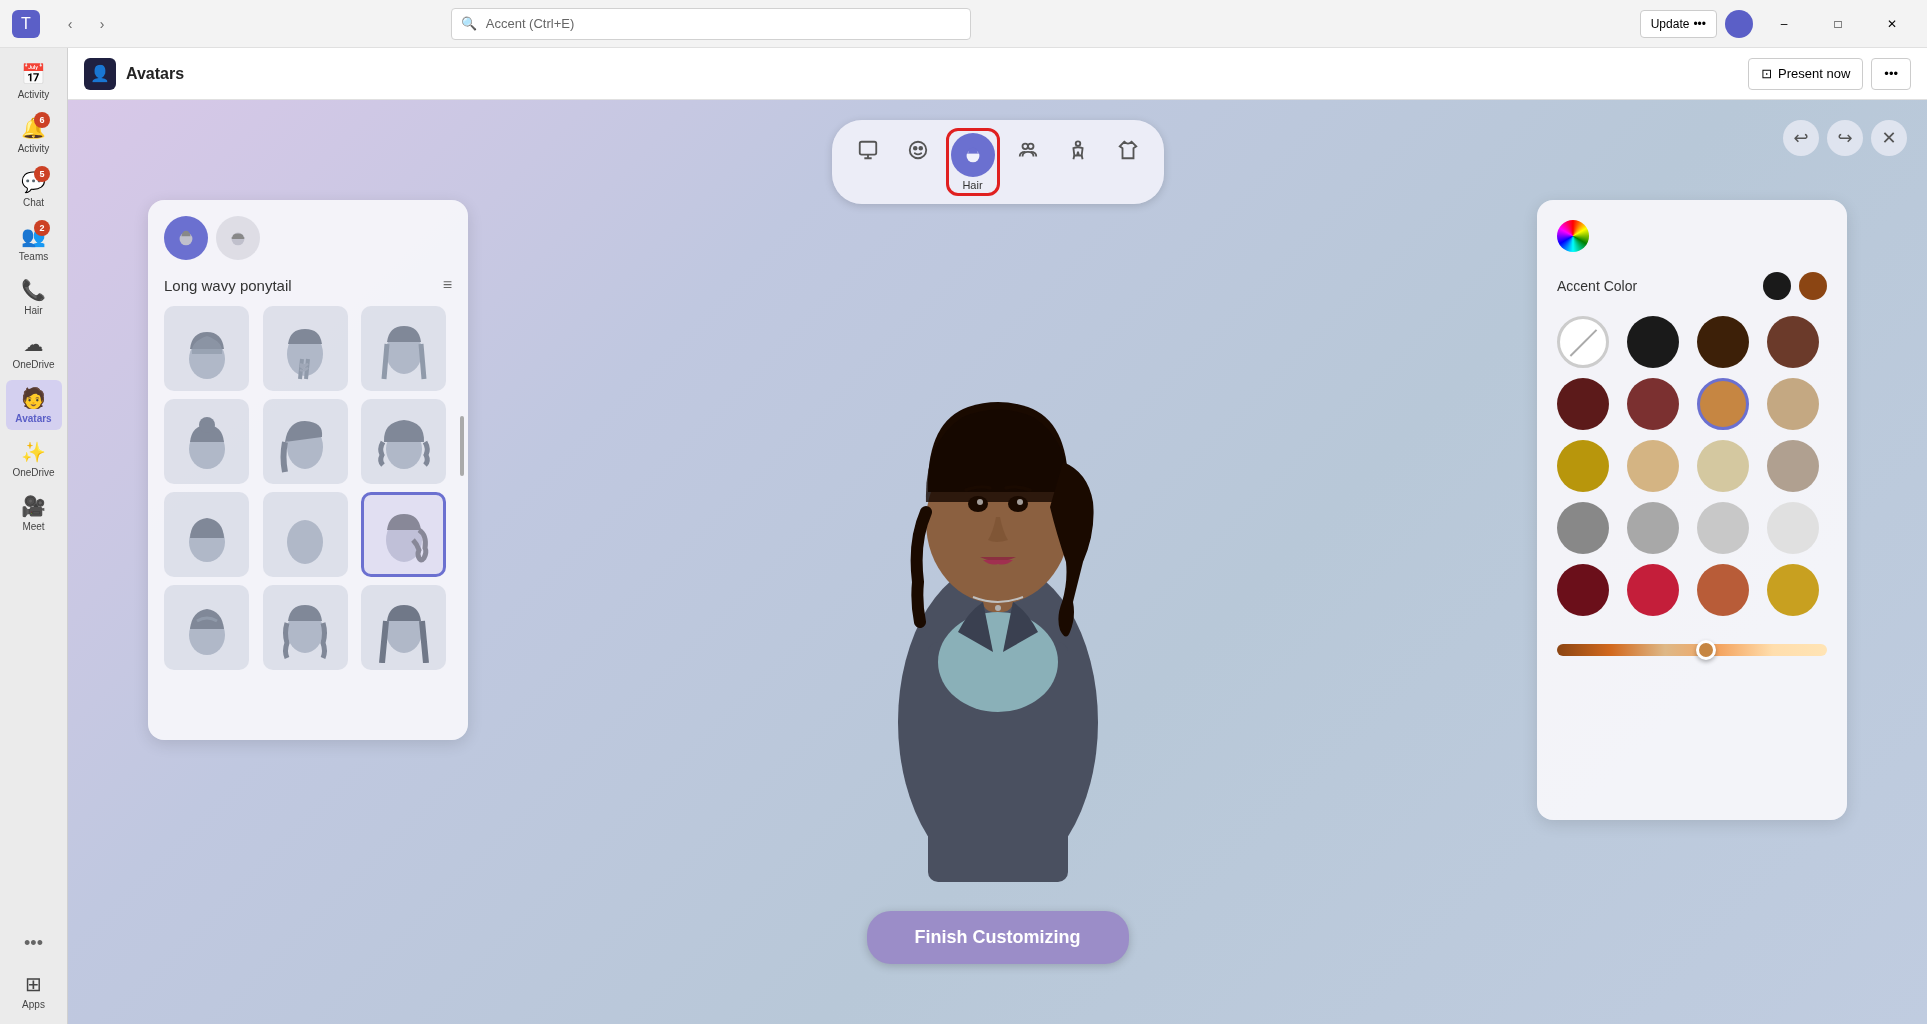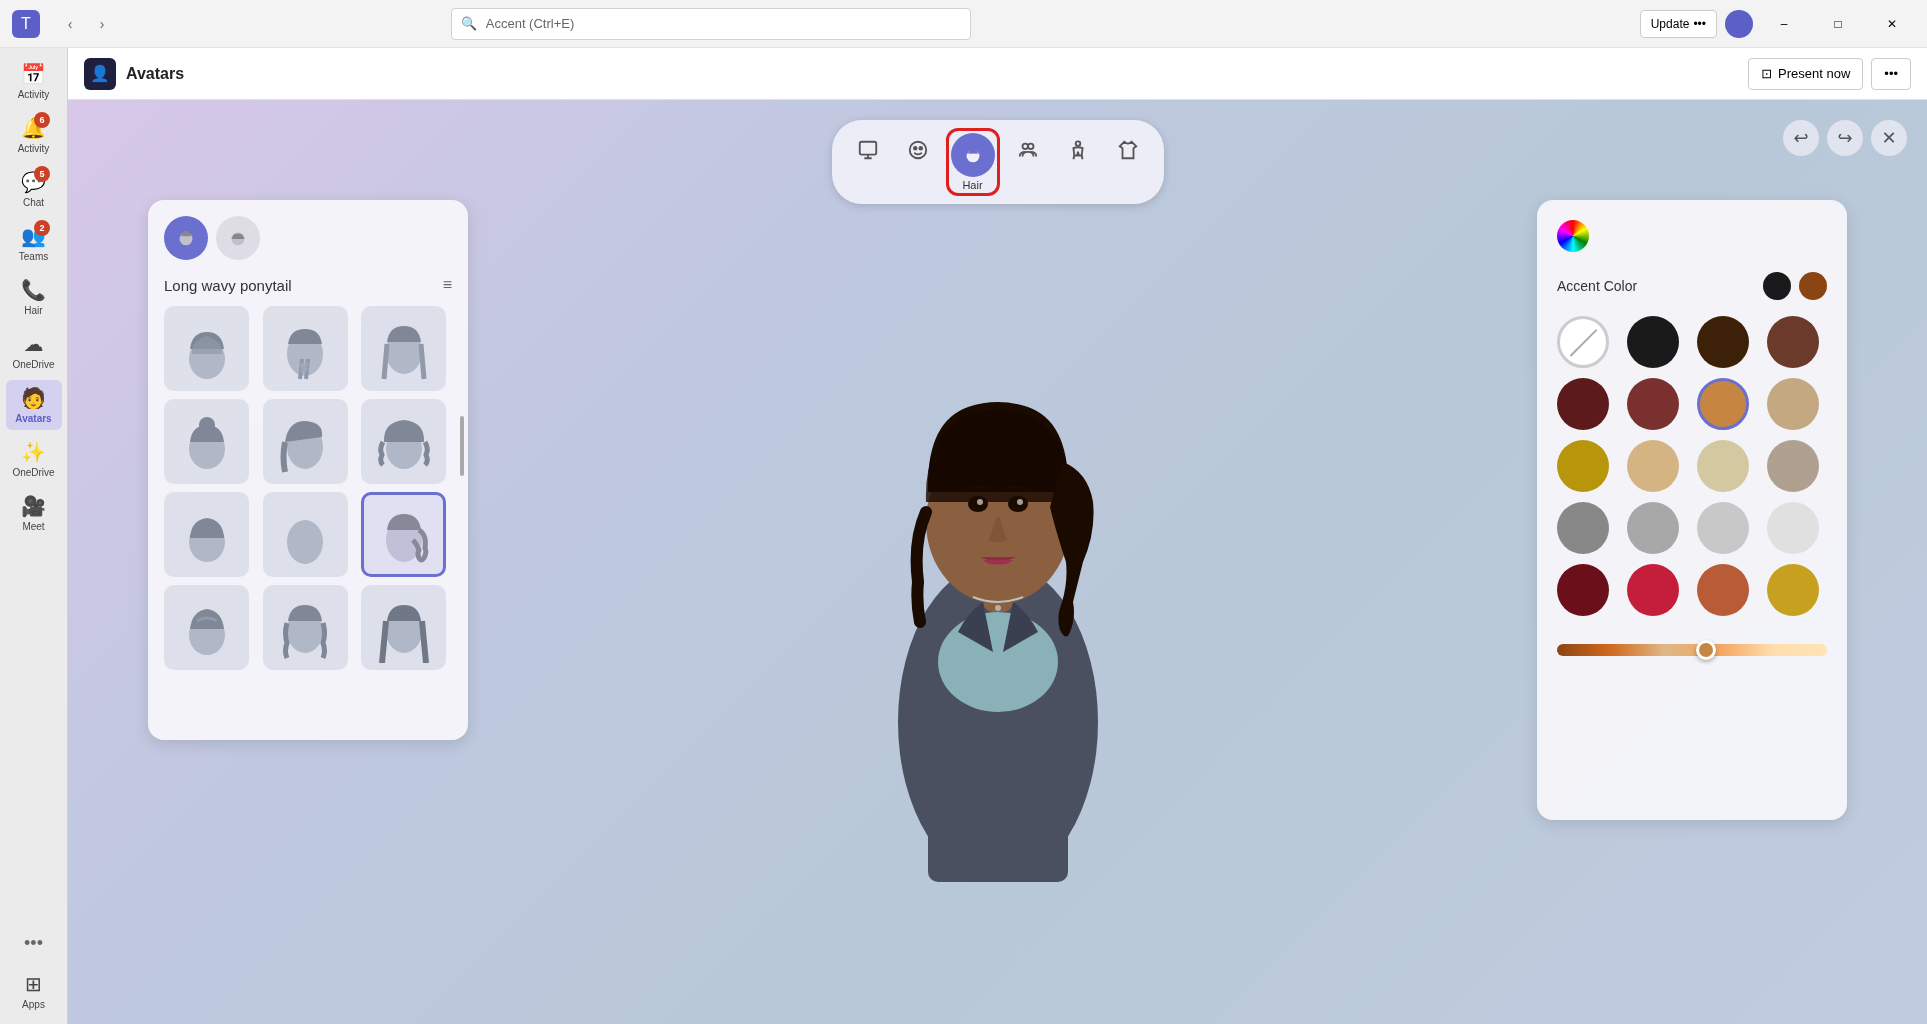--- a/index.html
+++ b/index.html
@@ -705,16 +705,17 @@
           <div class="color-swatch" style="background:#B85C38;"></div>
           <div class="color-swatch" style="background:#C8A020;"></div>
         </div>
         <div class="slider-container">
           <div class="color-slider">
             <div class="slider-thumb"></div>
           </div>
         </div>
       </div>
 
+      <button class="finish-btn">Finish Customizing</button>
 
     </div>
   </div>
 </div>
 
 </body></html>

